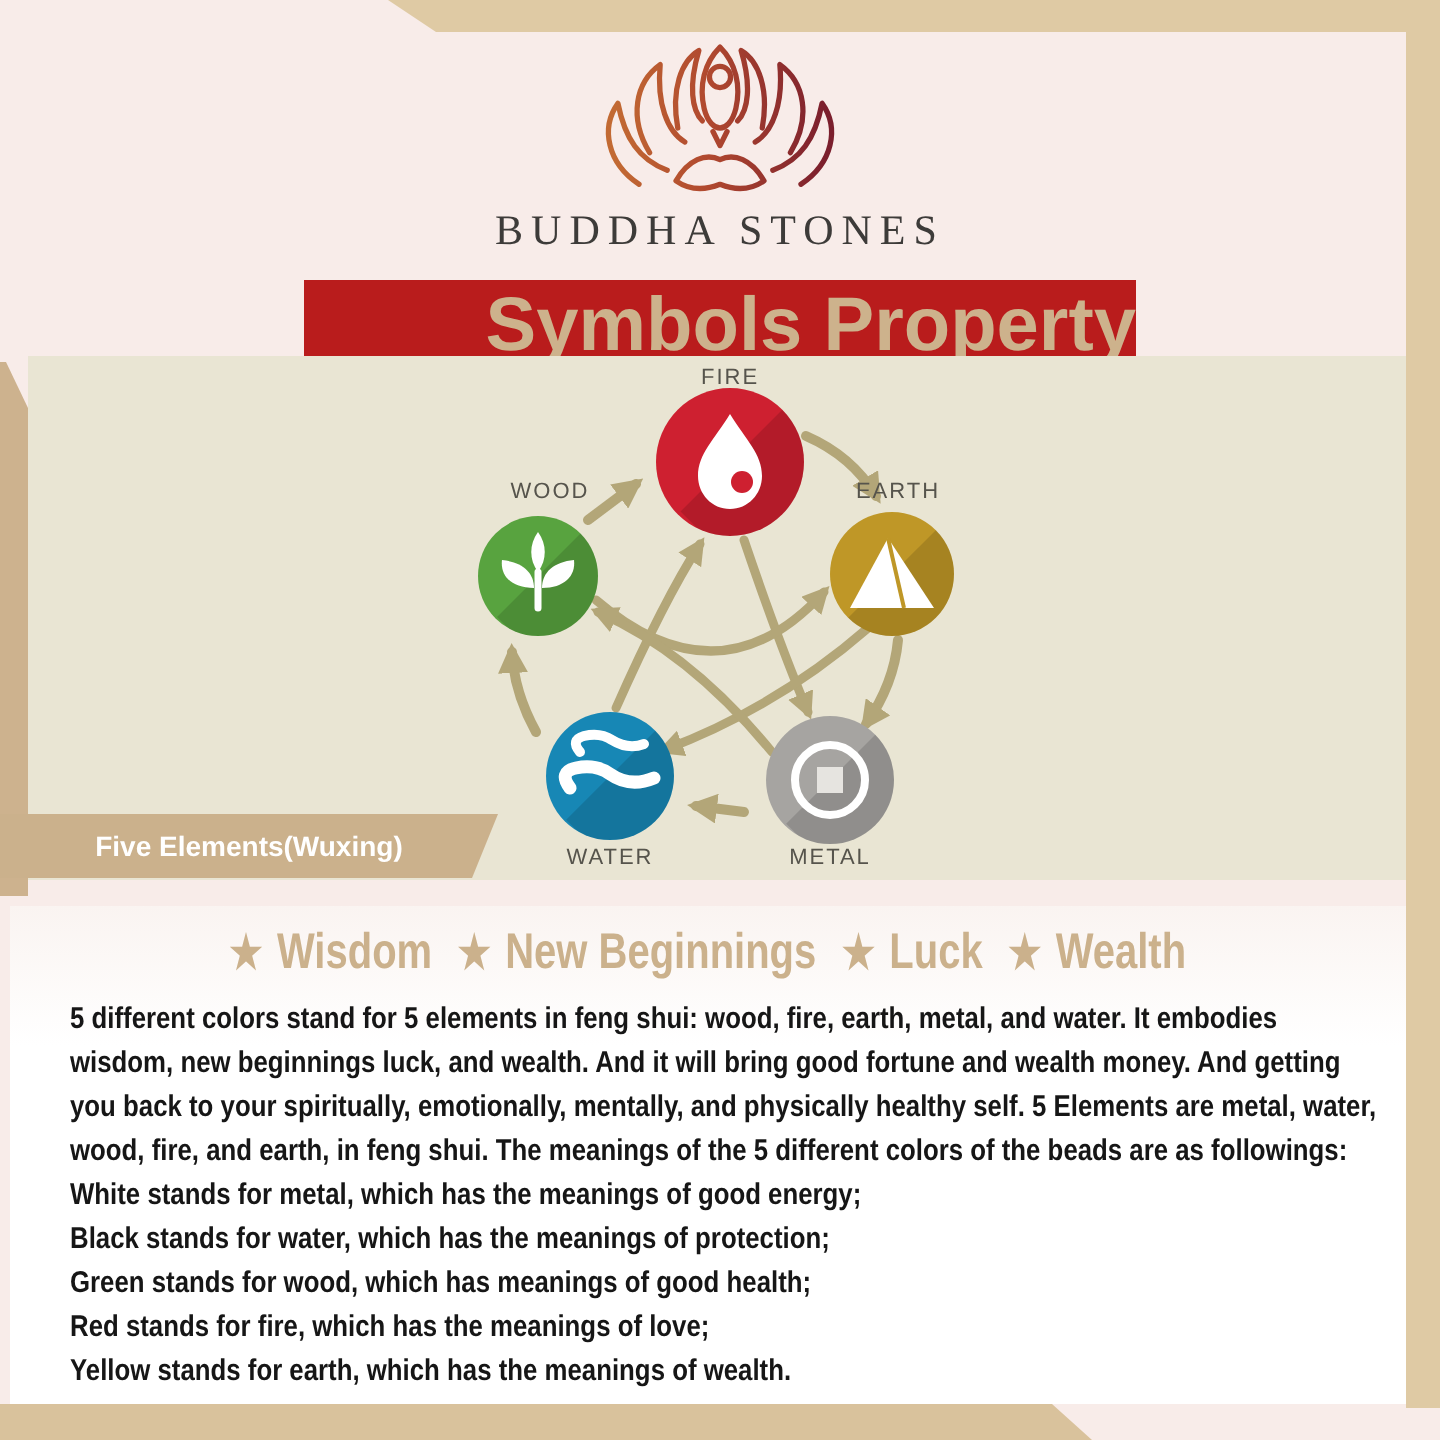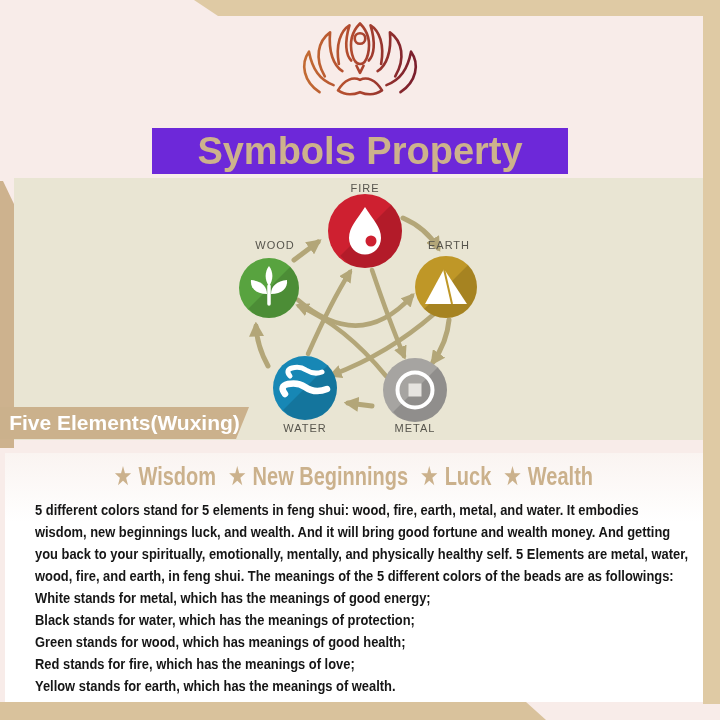--- a/index.html
+++ b/index.html
@@ -17,33 +17,33 @@
   .frame-left   { position:absolute; left:0; top:181px; width:14px; height:267px; background:#cdb28e;
                   clip-path:polygon(0 0,3px 0,100% 23px,100% 100%,0 100%); }
 
   
   .logo { position:absolute; left:280px; top:20px; width:160px; height:88px; }
   .brand {
     position:absolute; left:0; right:0; top:103px; text-align:center;
     font-family:"Liberation Serif", serif; font-size:21px; letter-spacing:4px; color:#3d3b39;
   }
   .heading-box {
-    position:absolute; left:152px; top:128px; width:416px; height:46px; background:#6d28d9;
-    display:flex; align-items:center; justify-content:center;
+    position:absolute; left:152px; top:140px; width:416px; height:46px; background:#b91c1c;
+    display:flex; align-items:center; justify-content:flex-end;
   }
   .heading { font-size:38px; font-weight:bold; color:#cdb28c; }
 
   
   .diagram { position:absolute; left:0; top:178px; width:720px; height:262px; }
   .dlabel  { font-size:11px; letter-spacing:1px; fill:#56544c; }
   .five-label {
     position:absolute; left:0; top:407px; width:249px; height:32px; background:#cbb18c;
     clip-path:polygon(0 0,100% 0,calc(100% - 13px) 100%,0 100%);
     display:flex; align-items:center; justify-content:center;
-    color:#ffffff; font-weight:bold; font-size:21px;
+    color:#ffffff; font-weight:bold; font-size:14px;
   }
 
   
   .content {
     position:absolute; left:5px; top:453px; width:698px; height:249px;
     background:linear-gradient(#faf4f1, #ffffff 28%);
   }
   .benefits { margin-top:9px; display:flex; justify-content:center; }
   .benefits-inner {
     display:flex; align-items:center; gap:16px;
@@ -82,20 +82,21 @@
       <path d="M104,50 C108,28 102,12 92,6 C98,26 96,40 90,46"></path>
       <path d="M120,64 C132,44 128,24 114,14 C116,36 110,52 100,58"></path>
       <path d="M126,82 C144,70 148,50 138,36 C134,56 126,68 110,74"></path>
       <path d="M80,4 C71,13 68,26 71,39 C73,47 77,50 80,50 C83,50 87,47 89,39 C92,26 89,13 80,4 Z"></path>
       <circle cx="80" cy="21" r="6"></circle>
       <path d="M76,52 L80,60 L84,52"></path>
       <path d="M55,80 C62,68 72,64 80,68 C88,64 98,68 105,80 C95,87 85,84 80,82 C75,84 65,87 55,80 Z"></path>
     </g>
   </svg>
 
+  <div class="brand">BUDDHA STONES</div>
 
   <div class="heading-box">
     <span class="heading">Symbols Property</span>
   </div>
 
   <svg class="diagram" viewBox="0 0 720 262">
     <defs>
       <marker id="ah" viewBox="0 0 10 10" refX="7" refY="5" markerWidth="3" markerHeight="3" orient="auto">
         <path d="M0,0 L10,5 L0,10 Z" fill="#b3a678"></path>
       </marker>

